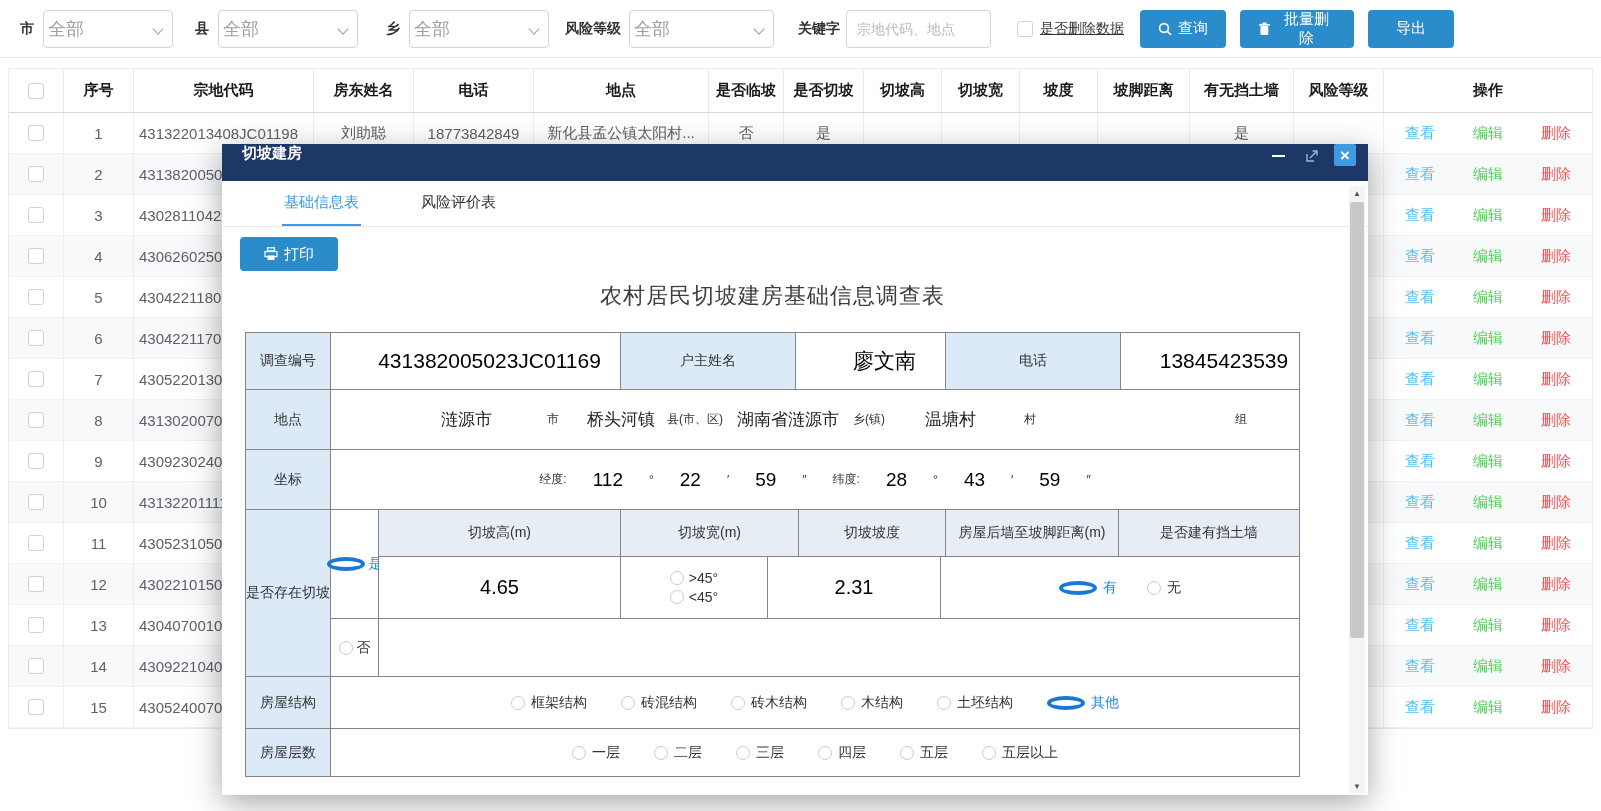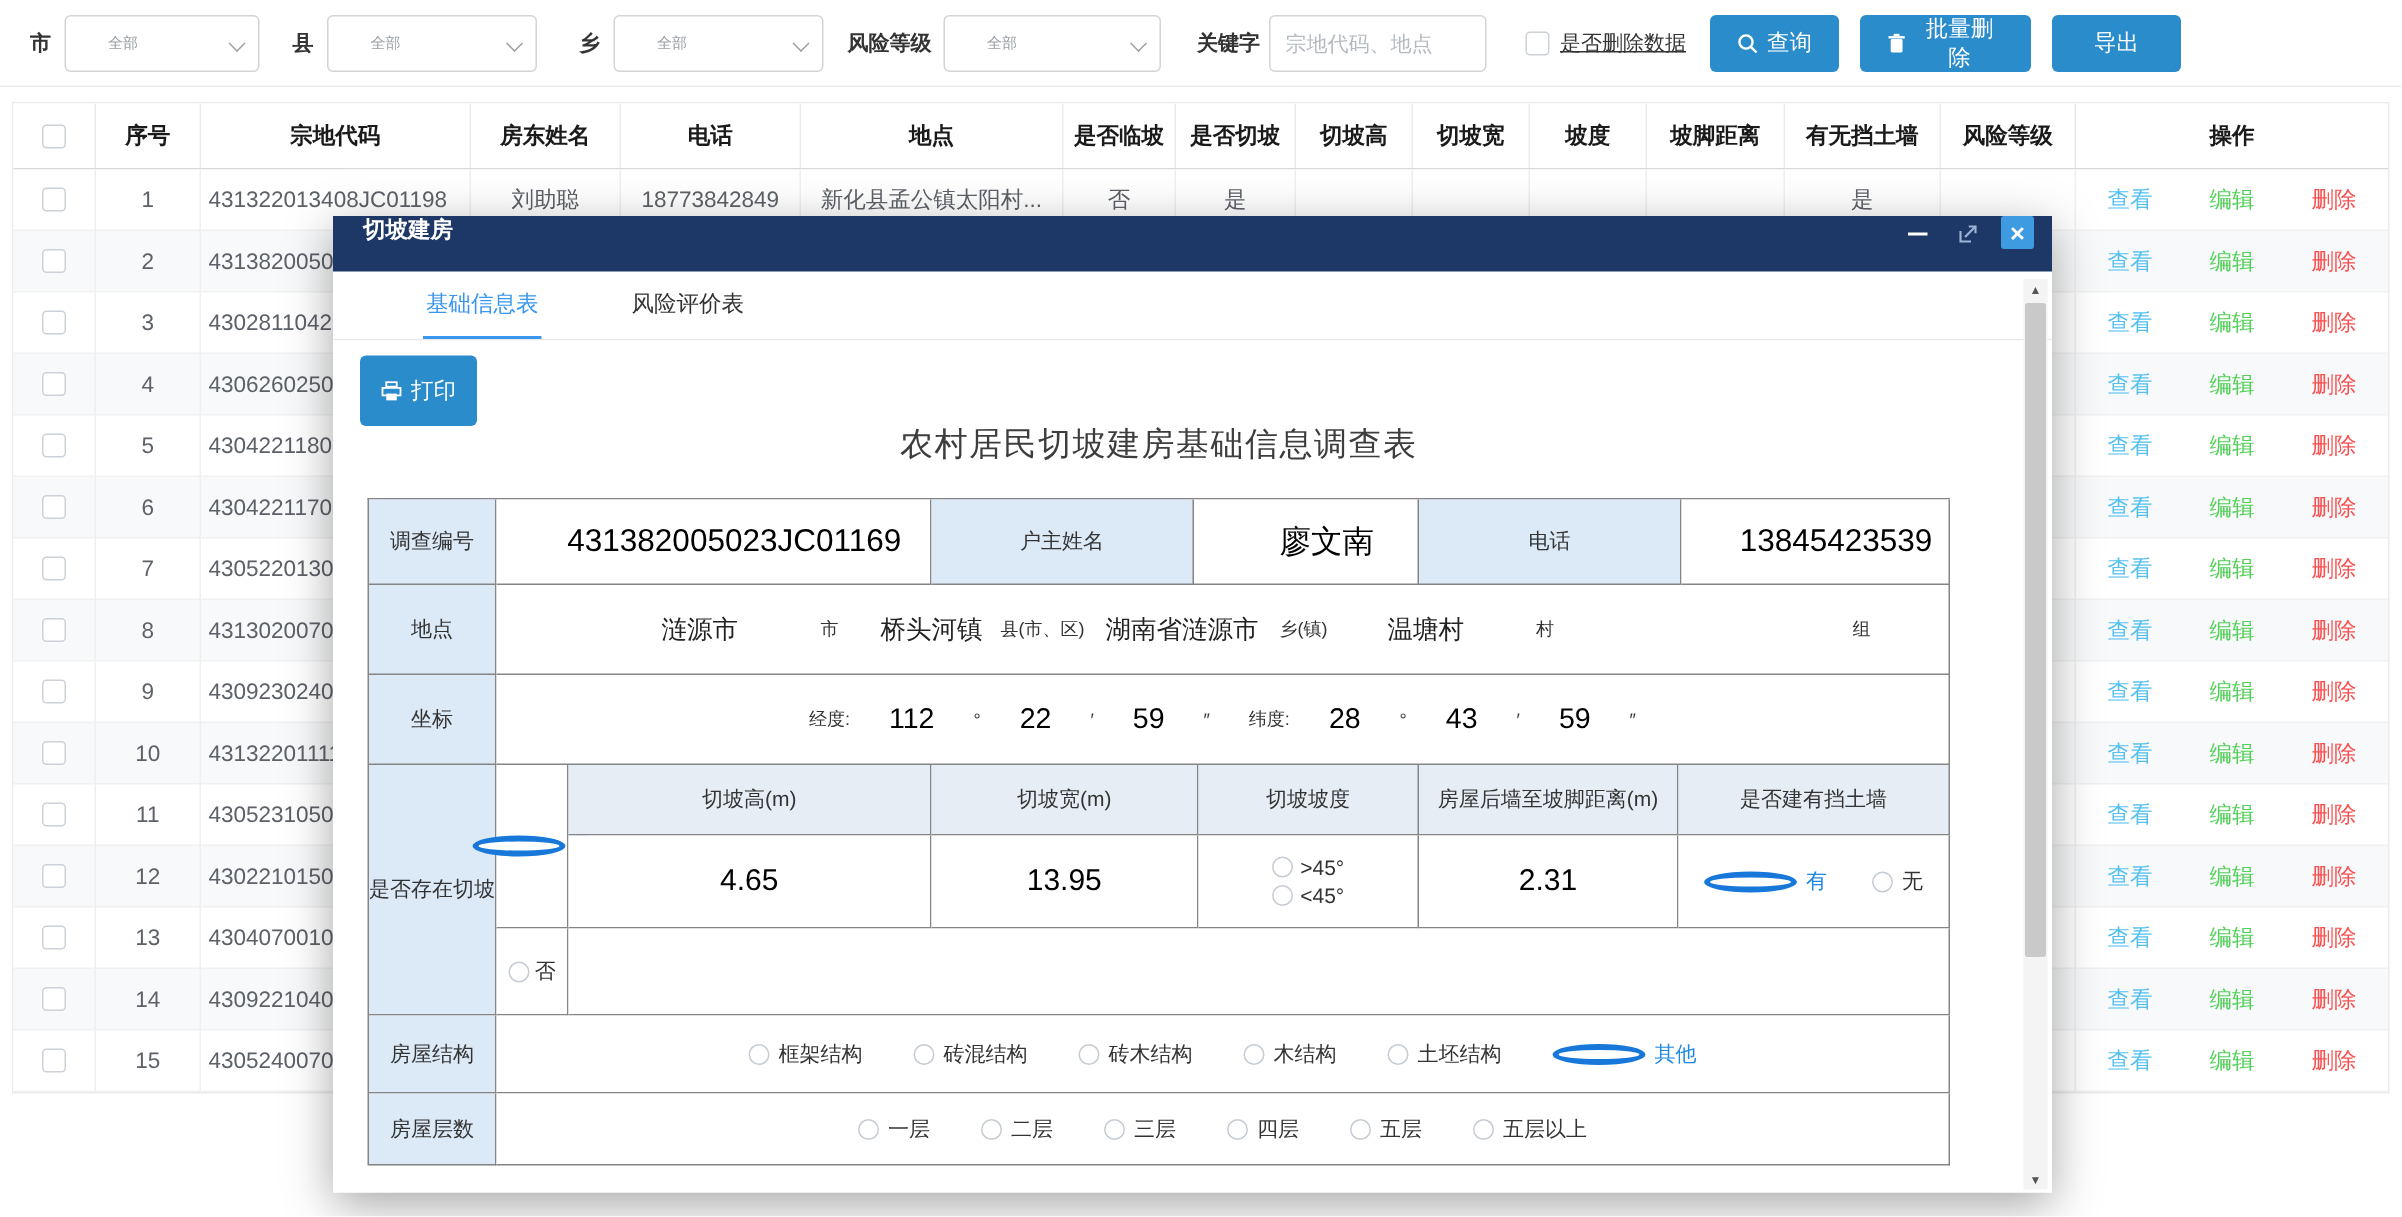--- a/index.html
+++ b/index.html
@@ -4,21 +4,21 @@
 <style>
   * { margin:0; padding:0; box-sizing:border-box; }
   body { font-family:"Liberation Sans","DejaVu Sans",sans-serif; background:#fff; }
   .screen { position:relative; width:1601px; height:811px; background:#fff; overflow:hidden; }
 
   
   .filter-bar { position:absolute; top:0; left:0; width:100%; height:58px;
     display:flex; align-items:center; padding-left:20px; border-bottom:1px solid #ececec; background:#fff; }
   .flabel-top { font-size:14px; font-weight:700; color:#333; white-space:nowrap; }
   .sel { position:relative; height:38px; border:1px solid #d4d4d4; border-radius:4px; background:#fff;
-    display:flex; align-items:center; padding:0 26px 0 28px; font-size:10px; color:#9aa0a6; cursor:pointer; }
+    display:flex; align-items:center; padding:0 26px 0 4px; font-size:18px; color:#9aa0a6; cursor:pointer; }
   .chev { position:absolute; right:10px; top:14px; width:8px; height:8px; }
   .chev::before { content:""; position:absolute; left:0; top:0; width:7px; height:7px;
     border-right:1.5px solid #9aa0a6; border-bottom:1.5px solid #9aa0a6; transform:rotate(45deg); }
   .kw-input { height:38px; width:145px; border:1px solid #d4d4d4; border-radius:4px; padding:0 10px;
     font-size:14px; color:#333; font-family:inherit; }
   .kw-input::placeholder { color:#b4bac0; }
   .checkbox { display:inline-block; width:16px; height:16px; border:1px solid #ccd2d8; border-radius:3px; background:#fff; }
   .cb-label { font-size:14px; color:#333; margin-left:7px; white-space:nowrap;text-decoration:underline; }
   .btn { height:38px; border:none; border-radius:4px; color:#fff; font-size:15px; font-family:inherit;
     display:flex; align-items:center; justify-content:center; gap:6px; cursor:pointer; padding:0 18px; }
@@ -49,21 +49,21 @@
   .modal-titlebar { height:37px; background:#1d3866; display:flex; padding:0 12px 0 20px; }
   .modal-title { color:#fff; font-size:15px; font-weight:700; flex:1; }
   .win-btn { display:flex; align-items:center; justify-content:center; width:24px; height:24px; margin-left:10px; cursor:pointer; }
   .min-bar { width:13px; height:2px; background:#fff; }
   .close-btn { width:22px; height:22px; background:#3f9be1; border-radius:2px; color:#fff;
     font-size:17px; font-weight:700; line-height:1; }
   .tabbar { height:46px; border-bottom:1px solid #e8e8e8; display:flex; align-items:flex-end; padding-left:60px; gap:58px; }
   .tab { font-size:15px; color:#333; padding:0 2px 12px 2px; cursor:pointer; border-bottom:2px solid transparent; }
   .tab.active { color:#3a97ef; border-bottom-color:#3a97ef; }
   .modal-content { position:relative; height:568px; background:#fff; }
-  .print-btn { position:absolute; left:18px; top:10px; height:47px; padding:0 14px; }
+  .print-btn { position:absolute; left:18px; top:10px; height:34px; padding:0 24px; }
   .form-title { position:absolute; top:54px; left:23px; width:1055px; text-align:center;
     font-size:22px; color:#3d3d3d; letter-spacing:1px; }
 
   
   .form-table { position:absolute; top:105px; left:23px; width:1055px; border-top:1px solid #858585; border-left:1px solid #858585; }
   .frow { display:flex; }
   .fcell { display:flex; align-items:center; justify-content:center;
     border-right:1px solid #858585; border-bottom:1px solid #858585; background:#fff; }
   .flab { background:#dce9f7; font-size:14px; color:#333; text-align:center; }
   .w-label{width:85px;} .fr1{height:57px;} .fr2{height:60px;} .fr3{height:60px;}
@@ -626,21 +626,20 @@
               <div class="fr4-sub">
                 <div class="sub-hrow">
                     <div class="fcell sub-h sw0">切坡高(m)</div>
                     <div class="fcell sub-h sw1">切坡宽(m)</div>
                     <div class="fcell sub-h sw2">切坡坡度</div>
                     <div class="fcell sub-h sw3">房屋后墙至坡脚距离(m)</div>
                     <div class="fcell sub-h sw4">是否建有挡土墙</div>
                   </div>
                 <div class="sub-vrow">
                   <div class="fcell sw0 bigval">4.65</div>
-                  <div class="fcell sw1 bigval">13.95</div>
                   <div class="fcell sw2 angle-cell">
                       <span class="angle-opt">
                         <span class="radio"></span>
                         <span class="rlabel">&gt;45°</span>
                       </span>
                       <span class="angle-opt">
                         <span class="radio"></span>
                         <span class="rlabel">&lt;45°</span>
                       </span>
                     </div>

